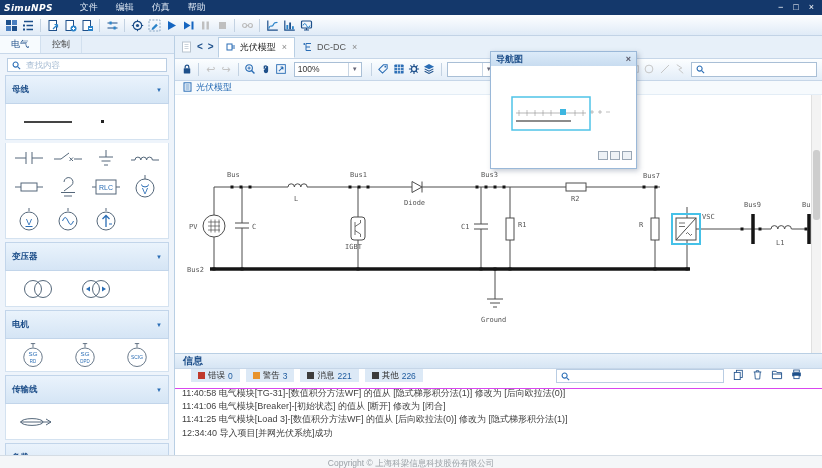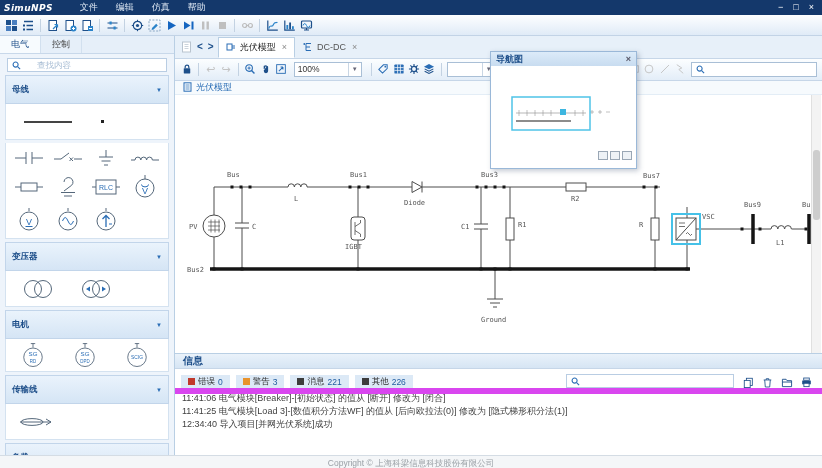--- a/index.html
+++ b/index.html
@@ -21,21 +21,21 @@
 
   
   .app-body{display:flex;height:419px;}
   .sidebar{width:175px;box-sizing:border-box;border-right:1px solid #b9cfe4;background:#eef4fb;display:flex;flex-direction:column;overflow:hidden;}
   .work{flex:1;display:flex;flex-direction:column;min-width:0;}
 
   
   .side-tabs{height:18px;display:flex;background:#e6eff9;border-bottom:1px solid #c8d8ea;font-size:9px;}
   .side-tab{padding:0 11px;line-height:17px;color:#444;border-right:1px solid #d2e0ef;cursor:default;}
   .side-tab.active{color:#1d4e89;font-weight:normal;background:#f7fbfe;}
-  .side-search{margin:4px 7px 3px 7px;height:15px;background:#fff;border:1px solid #b9cde3;display:flex;align-items:center;padding:0 4px;gap:14px;}
+  .side-search{margin:4px 7px 3px 7px;height:15px;background:#fff;border:1px solid #b9cde3;display:flex;align-items:center;padding:0 4px;gap:3px;}
   .side-search input{border:0;outline:0;flex:1;font-size:8.5px;color:#333;background:transparent;min-width:0;}
   .side-search input::placeholder{color:#a8bdd4;}
   .sec{margin:0 5px 3px 5px;}
   .sec-h{height:29px;box-sizing:border-box;background:linear-gradient(#eaf3fc,#d5e5f5);border:1px solid #c2d5ea;display:flex;align-items:center;padding:0 6px;font-size:8.5px;font-weight:bold;color:#1d4e89;}
   .caret{margin-left:auto;color:#2a6db5;font-size:6px;}
   .sec-b{background:#fff;border:1px solid #d4e2f0;border-top:0;box-sizing:border-box;position:relative;}
   .grid4{display:grid;grid-template-columns:repeat(4,1fr);align-items:center;justify-items:center;}
   .rowicons{display:flex;align-items:center;gap:22px;padding:4px 12px;}
 
   
@@ -59,21 +59,21 @@
   .navpanel{position:absolute;left:490px;top:51px;width:145px;height:116px;background:#fff;border:1px solid #9ab8d8;box-shadow:2px 2px 5px rgba(60,80,110,.3);z-index:5;}
   .nav-h{height:14px;background:linear-gradient(#dcebf9,#c8dcf0);display:flex;align-items:center;padding:0 5px;font-size:9px;font-weight:bold;color:#1d4e89;}
   .nav-x{margin-left:auto;color:#556;font-size:9px;cursor:default;}
   .nav-b{position:relative;height:100px;}
   .nav-ctrl{position:absolute;right:4px;bottom:6px;display:flex;gap:2px;}
   .nav-ctrl i{width:8px;height:7px;border:1px solid #9aa7b5;background:#eef2f6;display:block;}
 
   
   .info{height:102px;border-top:1px solid #b9cfe4;display:flex;flex-direction:column;overflow:hidden;}
   .info-h{height:14px;background:linear-gradient(#eaf2fa,#d6e5f4);border-bottom:1px solid #c6d6e8;display:flex;align-items:center;padding:0 8px;font-size:10px;font-weight:bold;color:#1d4e89;}
-  .info-filters{height:19px;background:#fff;border-bottom:6px solid #d946ef;display:flex;align-items:flex-end;padding:0 6px;}
+  .info-filters{height:19px;background:#fff;border-bottom:1px solid #d946ef;display:flex;align-items:flex-start;padding:0 16px;}
   .chip{display:inline-flex;align-items:center;gap:3px;background:#dce9f6;height:13px;padding:0 7px;margin-right:6px;font-size:8.5px;color:#333;cursor:default;}
   .chip b{color:#1d5a9e;font-weight:normal;}
   .sw{width:7px;height:7px;display:inline-block;}
   .i-search{height:14px;box-sizing:border-box;background:#fff;border:1px solid #b9cde3;display:flex;align-items:center;gap:3px;padding:0 4px;width:168px;margin-left:auto;}
   .i-search input{border:0;outline:0;flex:1;font-size:8.5px;min-width:0;background:transparent;}
   .i-search input::placeholder{color:#a8bdd4;}
   .ibtns{display:flex;align-items:center;gap:8px;margin:0 4px 0 9px;}
   .info-logs{flex:1;overflow:hidden;padding:1px 0 0 7px;}
   .log{font-size:9px;color:#3f3f3f;line-height:13.2px;white-space:nowrap;}
   .log:first-child{margin-top:-3px;}
@@ -725,20 +725,21 @@
                 <path d="M1.5,5.5 h10" stroke="#1d4f8a"></path>
               </svg>
             <svg width="11" height="11" viewBox="0 0 13 13">
                 <rect x="3.2" y="1.2" width="6.6" height="2.6" stroke="#1d4f8a" fill="#fff"></rect>
                 <rect x="1.4" y="4.2" width="10.2" height="4.4" fill="#1d4f8a"></rect>
                 <rect x="3.4" y="7.4" width="6.2" height="4" stroke="#1d4f8a" fill="#fff"></rect>
               </svg>
           </div>
         </div>
         <div class="info-logs">
+          <div class="log">11:40:58 电气模块[TG-31]-[数值积分方法WF] 的值从 [隐式梯形积分法(1)] 修改为 [后向欧拉法(0)]</div>
           <div class="log">11:41:06 电气模块[Breaker]-[初始状态] 的值从 [断开] 修改为 [闭合]</div>
           <div class="log">11:41:25 电气模块[Load 3]-[数值积分方法WF] 的值从 [后向欧拉法(0)] 修改为 [隐式梯形积分法(1)]</div>
           <div class="log">12:34:40 导入项目[并网光伏系统]成功</div>
         </div>
       </div>
 
       <div class="navpanel">
         <div class="nav-h">
           <span>导航图</span>
           <span class="nav-x">×</span>

